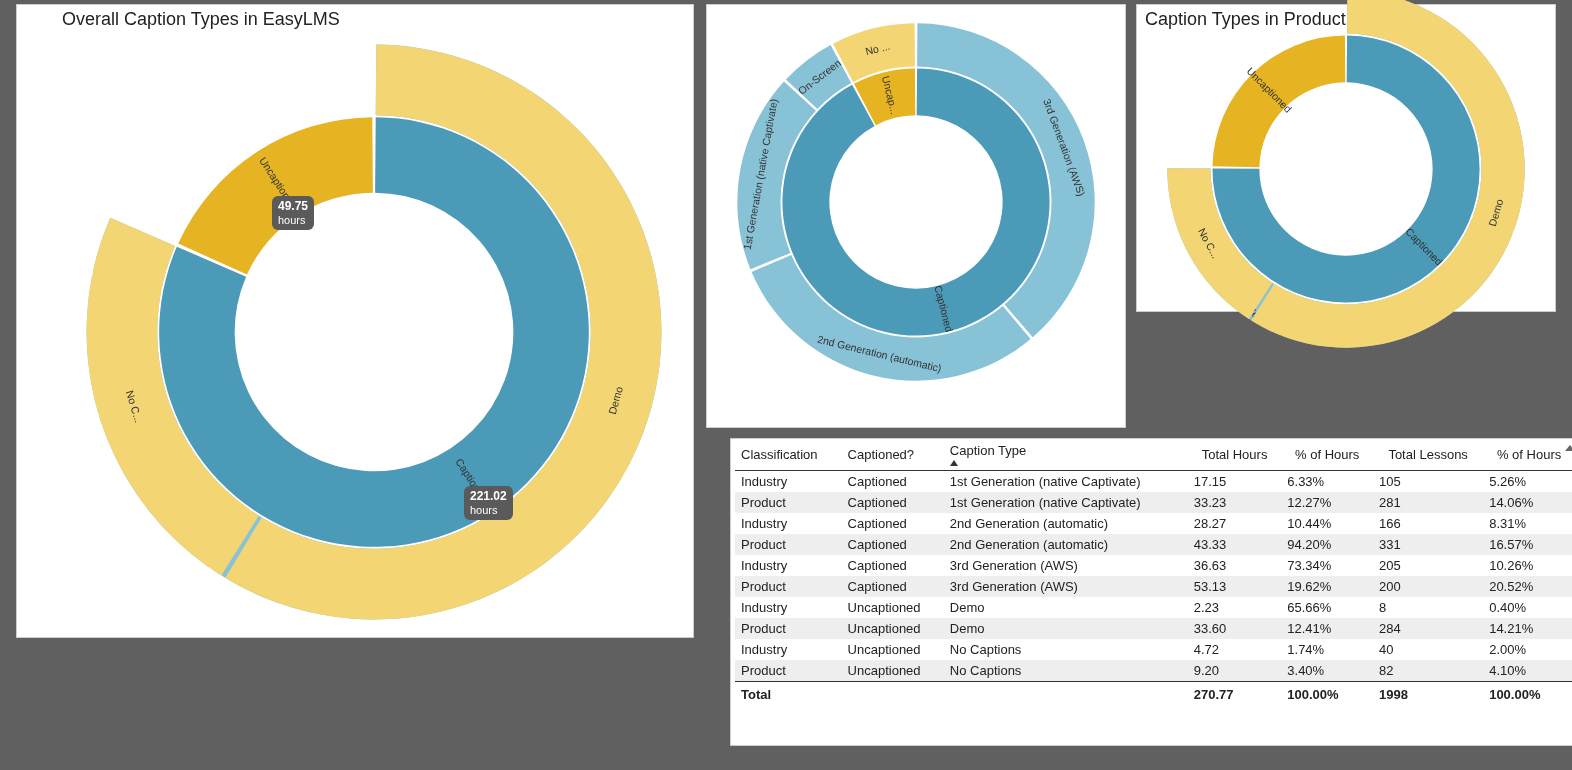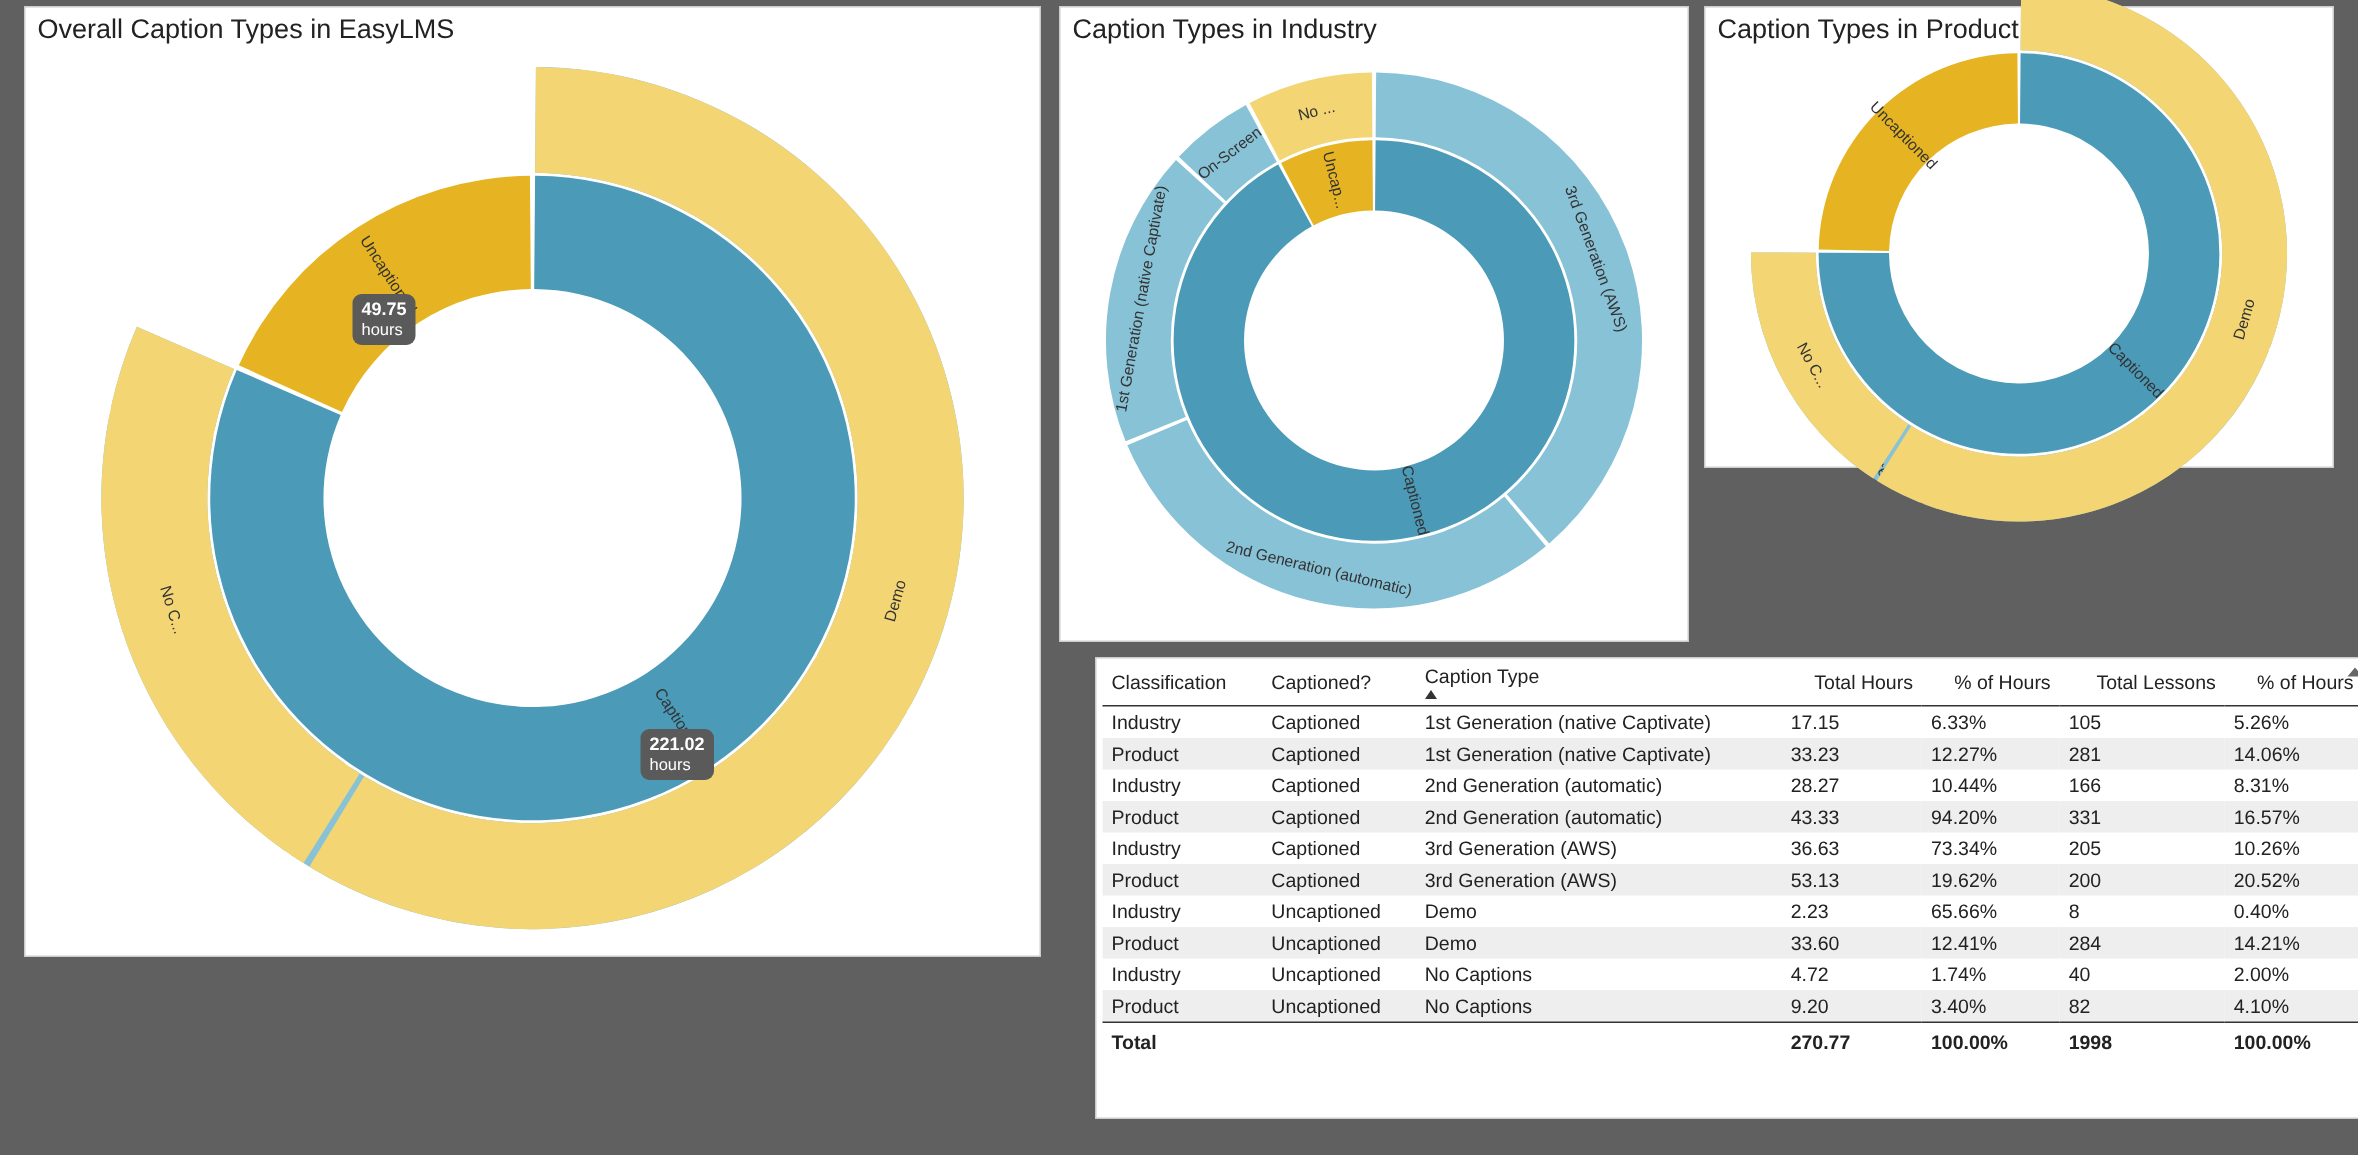--- a/index.html
+++ b/index.html
@@ -57,21 +57,21 @@
     margin-left: 24px;
   }
   table { width: 100%; border-collapse: collapse; }
   th {
     text-align: left;
     font-weight: 400;
     padding: 4px 6px;
     border-bottom: 1px solid #333;
     white-space: nowrap;
   }
-  th.num { text-align: right; }
+  th.num { text-align: center; }
   td { padding: 3px 6px; border: none; }
   td.num { text-align: left; }
   tbody tr:nth-child(even) td { background: #eeeeee; }
   tfoot td {
     border-top: 1px solid #333;
     font-weight: 700;
     padding: 5px 6px;
   }
   .sort-tri {
     display: inline-block;
@@ -93,21 +93,21 @@
     left: 0; top: 2px;
     width: 0; height: 0;
     border-left: 5px solid transparent;
     border-right: 5px solid transparent;
     border-bottom: 6px solid #666;
   }
 </style>
 </head>
 <body>
 
-<div class="panel" id="panel-overall" style="left:16px; top:4px; width:678px; height:634px;">
+<div class="panel" id="panel-overall" style="left:16px; top:4px; width:678px; height:634px;padding-left:37px;">
   <div class="panel-title">Overall Caption Types in EasyLMS</div>
   <div class="donut-wrap">
     <svg id="svg-overall" width="600" height="600" viewBox="-310 -310 620 620">
         <path d="M 1.7759810560606357 -221.99289603788793 A 222 222 0 1 1 -203.74624255791298 -88.15593368306014 L -132.15972490243004 -57.18222725387685 A 144 144 0 1 0 1.1519877120393314 -143.99539202457595 Z" fill="#4a9ab8"></path>
         <text x="99.86266388570935" y="153.35073642356545" class="seg-label" text-anchor="middle" dominant-baseline="middle" transform="rotate(56.9276507737194 99.86266388570935 153.35073642356545)">Captioned</text>
         <path d="M -202.309728836642 -91.40445075620984 A 222 222 0 0 1 -1.775981056060663 -221.99289603788793 L -1.151987712039349 -143.99539202457595 A 144 144 0 0 0 -131.22793221836238 -59.289373463487465 Z" fill="#e6b422"></path>
         <text x="-99.86266388570931" y="-153.35073642356548" class="seg-label" text-anchor="middle" dominant-baseline="middle" transform="rotate(416.9276507737194 -99.86266388570931 -153.35073642356548)">Uncaptioned</text>
         <path d="M 2.375974656081121 -296.9904960506879 A 297 297 0 0 1 260.0598102799642 143.44997412739062 L 196.13938553101676 108.1912262778973 A 224 224 0 0 0 1.7919808853945154 -223.99283203822927 Z" fill="#88c2d6"></path>
         <text x="224.84530460897838" y="-131.54785819349445" class="seg-label" text-anchor="middle" dominant-baseline="middle" transform="rotate(59.66983048343614 224.84530460897838 -131.54785819349445)">3rd Generation (AWS)</text>
         <path d="M 257.73142167560286 147.59239235500107 A 297 297 0 0 1 -166.4088061302021 246.00225454723136 L -125.50697836082583 185.5370539346122 A 224 224 0 0 0 194.38329446240755 111.31547436875502 Z" fill="#88c2d6"></path>
@@ -126,21 +126,20 @@
       <span>hours</span>
     </div>
     <div class="tooltip" style="left:218px; top:166px;">
       <span class="big">49.75</span><br>
       <span>hours</span>
     </div>
   </div>
 </div>
 
 <div class="panel" id="panel-industry" style="left:706px; top:4px; width:420px; height:424px;">
-  <div class="panel-title">Caption Types in Industry</div>
   <div class="donut-wrap">
     <svg id="svg-industry" width="380" height="380" viewBox="-200 -200 400 400">
         <path d="M 1.124788002171736 -140.59550082399568 A 140.6 140.6 0 1 1 -67.24099481988095 -123.47877799700133 L -43.61578042370657 -80.09434248454141 A 91.2 91.2 0 1 0 0.7295922176249099 -91.19708161556477 Z" fill="#4a9ab8"></path>
         <text x="28.14900104146966" y="112.42972800984329" class="seg-label" text-anchor="middle" dominant-baseline="middle" transform="rotate(75.94382022471909 28.14900104146966 112.42972800984329)">Captioned</text>
         <path d="M -65.25681200196998 -124.53878306511409 A 140.6 140.6 0 0 1 -1.1247880021717533 -140.59550082399568 L -0.7295922176249211 -91.19708161556477 A 91.2 91.2 0 0 0 -42.328742920196746 -80.78191333953346 Z" fill="#e6b422"></path>
         <text x="-28.149001041469724" y="-112.42972800984327" class="seg-label" text-anchor="middle" dominant-baseline="middle" transform="rotate(435.94382022471905 -28.149001041469724 -112.42972800984327)">Uncap...</text>
         <path d="M 1.5047839488513763 -188.09398083210235 A 188.1 188.1 0 0 1 122.91459666600478 142.38543439001535 L 93.18246403281383 107.94344999476975 A 142.6 142.6 0 0 0 1.1407878315056155 -142.595436824337 Z" fill="#88c2d6"></path>
         <text x="155.2076444981825" y="-57.019379068223806" class="seg-label" text-anchor="middle" dominant-baseline="middle" transform="rotate(69.82793951558253 155.2076444981825 -57.019379068223806)">3rd Generation (AWS)</text>
         <path d="M 120.62079418357291 144.33375908124938 A 188.1 188.1 0 0 1 -173.1212690066382 73.55702697588598 L -131.24451334580863 55.764125713776394 A 142.6 142.6 0 0 0 91.44351542040137 109.42048934070262 Z" fill="#88c2d6"></path>
         <text x="-38.73238082104089" y="160.74957286392353" class="seg-label" text-anchor="middle" dominant-baseline="middle" transform="rotate(373.5471116302783 -38.73238082104089 160.74957286392353)">2nd Generation (automatic)</text>

